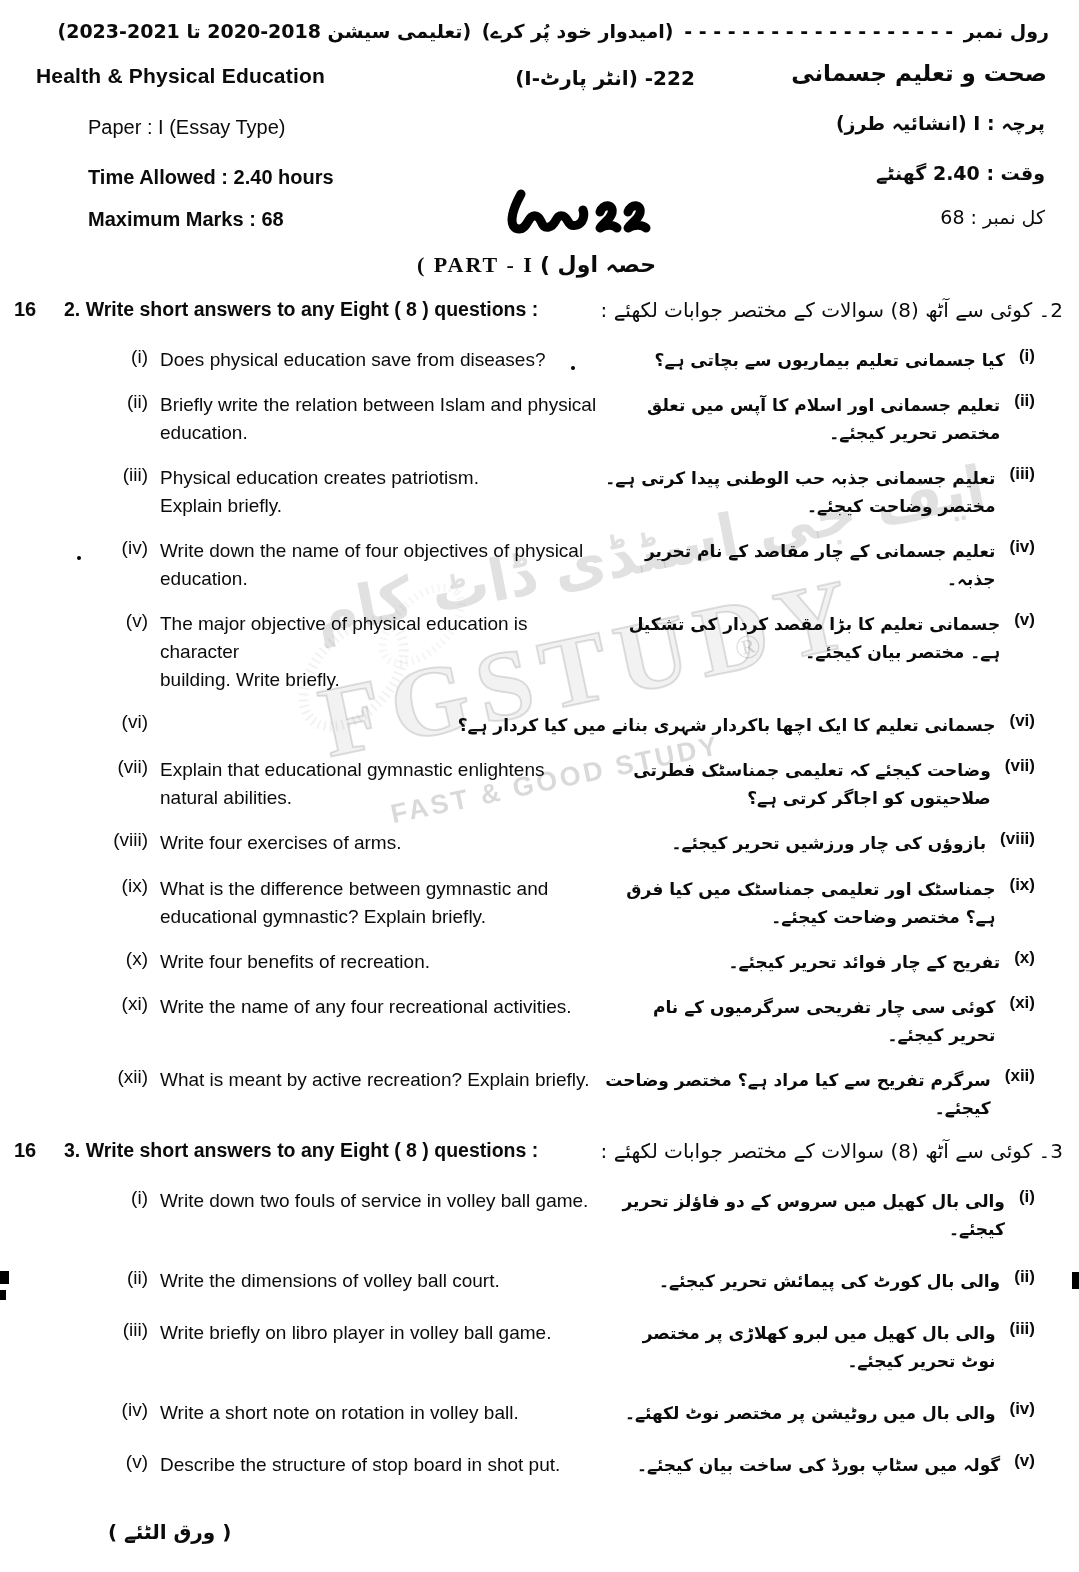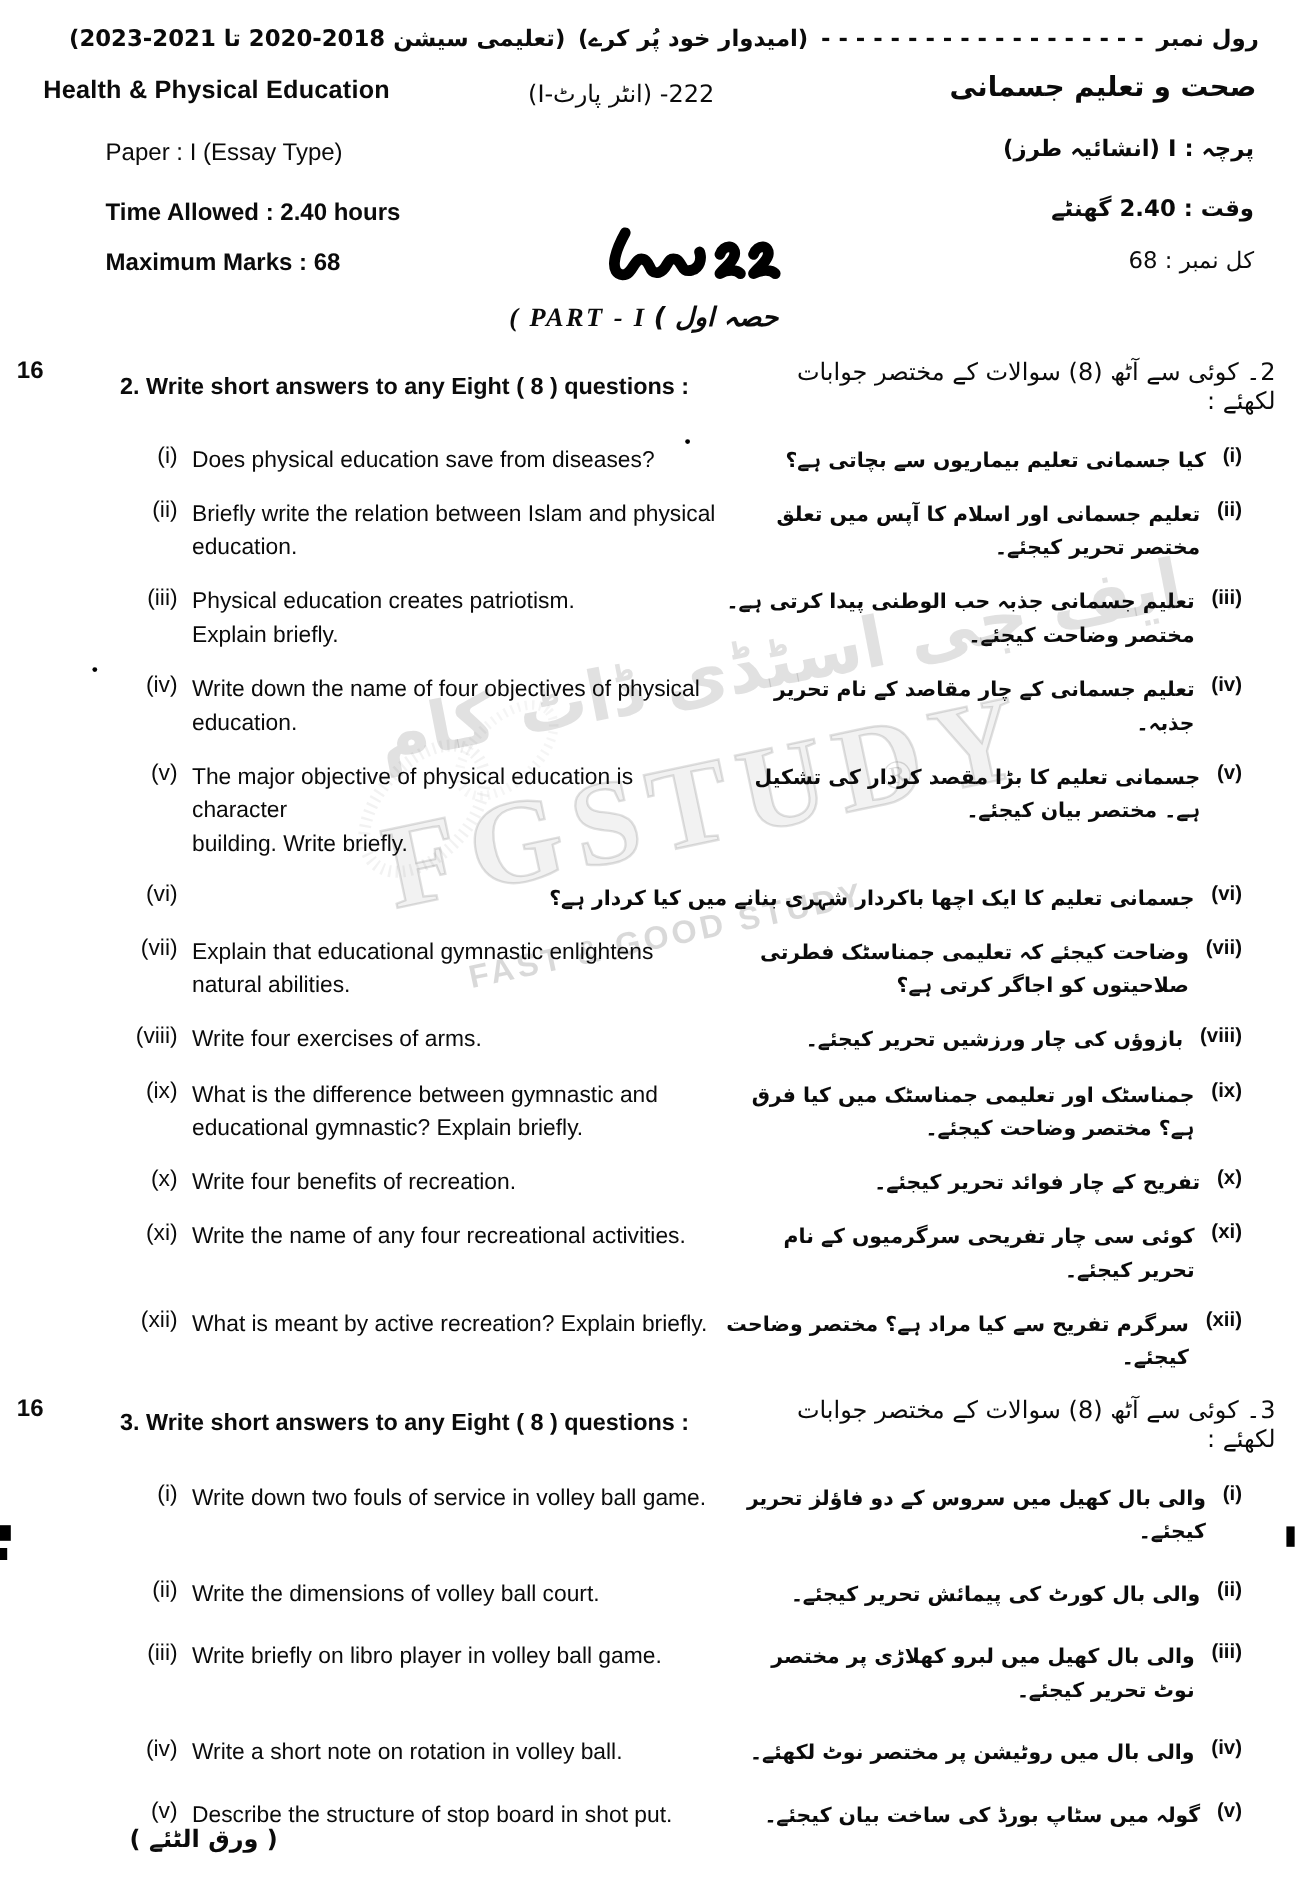--- a/index.html
+++ b/index.html
@@ -10,38 +10,38 @@
   .ur{font-family:"DejaVu Sans",sans-serif;direction:rtl;}
   
   .roll-line{
     position:absolute;top:20px;right:30px;left:120px;
     direction:rtl;text-align:right;font-family:"DejaVu Sans",sans-serif;
     font-size:19px;font-weight:700;white-space:nowrap;
   }
   .roll-line span{margin-left:4px;}
   
   .hdr-subject-en{position:absolute;left:36px;top:64px;font-size:21px;font-weight:bold;letter-spacing:.2px;}
-  .hdr-code{position:absolute;left:440px;top:66px;width:330px;text-align:left;
-    font-family:"DejaVu Sans",sans-serif;direction:rtl;font-size:20px;font-weight:400;}
+  .hdr-code{position:absolute;left:440px;top:66px;width:330px;text-align:center;
+    font-family:"DejaVu Sans",sans-serif;direction:rtl;font-size:20px;font-weight:700;}
   .hdr-subject-ur{position:absolute;right:32px;top:60px;font-size:23px;font-weight:700;}
   .hdr-paper-en{position:absolute;left:88px;top:116px;font-size:20px;font-weight:normal;}
   .hdr-paper-ur{position:absolute;right:34px;top:112px;font-size:19px;font-weight:700;}
   .hdr-time-en{position:absolute;left:88px;top:166px;font-size:20px;font-weight:bold;}
   .hdr-time-ur{position:absolute;right:34px;top:162px;font-size:19px;font-weight:700;}
   .hdr-marks-en{position:absolute;left:88px;top:208px;font-size:20px;font-weight:bold;}
   .hdr-marks-ur{position:absolute;right:34px;top:206px;font-size:19px;font-weight:400;}
   .scribble{position:absolute;left:497px;top:184px;width:170px;height:56px;}
   
-  .part-heading{position:absolute;left:0;right:0;top:252px;text-align:center;font-size:22px;font-style:italic;}
+  .part-heading{position:absolute;left:0;right:0;top:252px;text-align:center;font-size:22px;}
   .part-en{font-family:"Liberation Serif",serif;font-weight:bold;letter-spacing:2px;}
   .part-ur{font-family:"DejaVu Sans",sans-serif;font-weight:700;direction:rtl;display:inline-block;margin-right:6px;}
   
   .questions{position:absolute;left:0;top:298px;width:1079px;z-index:2;}
-  .q-title-row{position:relative;display:flex;align-items:center;
-    padding-left:100px;padding-right:16px;margin-bottom:24px;}
+  .q-title-row{position:relative;display:flex;align-items:flex-start;
+    padding-left:64px;padding-right:16px;margin-bottom:24px;}
   .q-marks{position:absolute;left:14px;top:0;font-size:20px;font-weight:bold;}
   .q-title-en{font-size:19.5px;font-weight:bold;width:520px;}
   .q-title-ur{flex:1;text-align:right;font-size:20px;font-weight:400;
     font-family:"DejaVu Sans",sans-serif;direction:rtl;}
   .item{display:flex;align-items:flex-start;padding-left:88px;padding-right:44px;margin-bottom:17px;}
   .q3 .item{margin-bottom:24px;}
   .en-num{width:60px;text-align:right;padding-right:12px;font-size:19px;flex:none;}
   .en-text{width:445px;flex:none;font-size:19px;line-height:28px;white-space:pre-line;}
   .ur-cell{flex:1;direction:rtl;display:flex;align-items:flex-start;gap:14px;
     font-family:"DejaVu Sans",sans-serif;}

